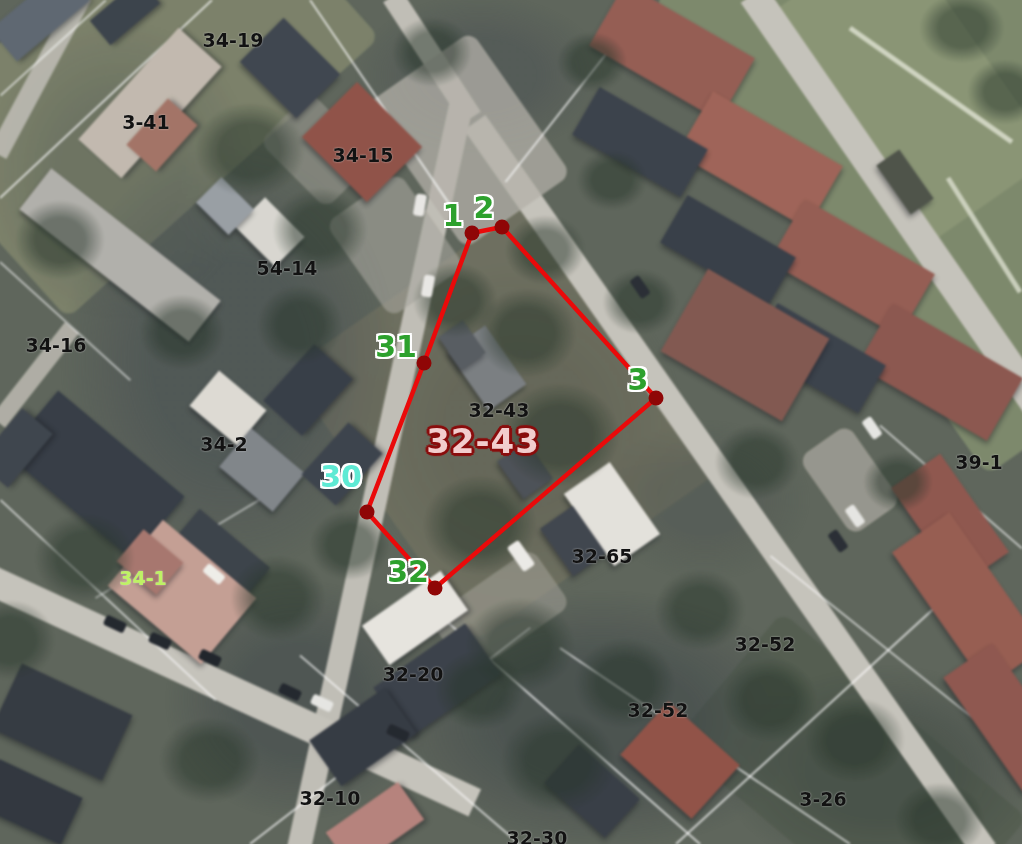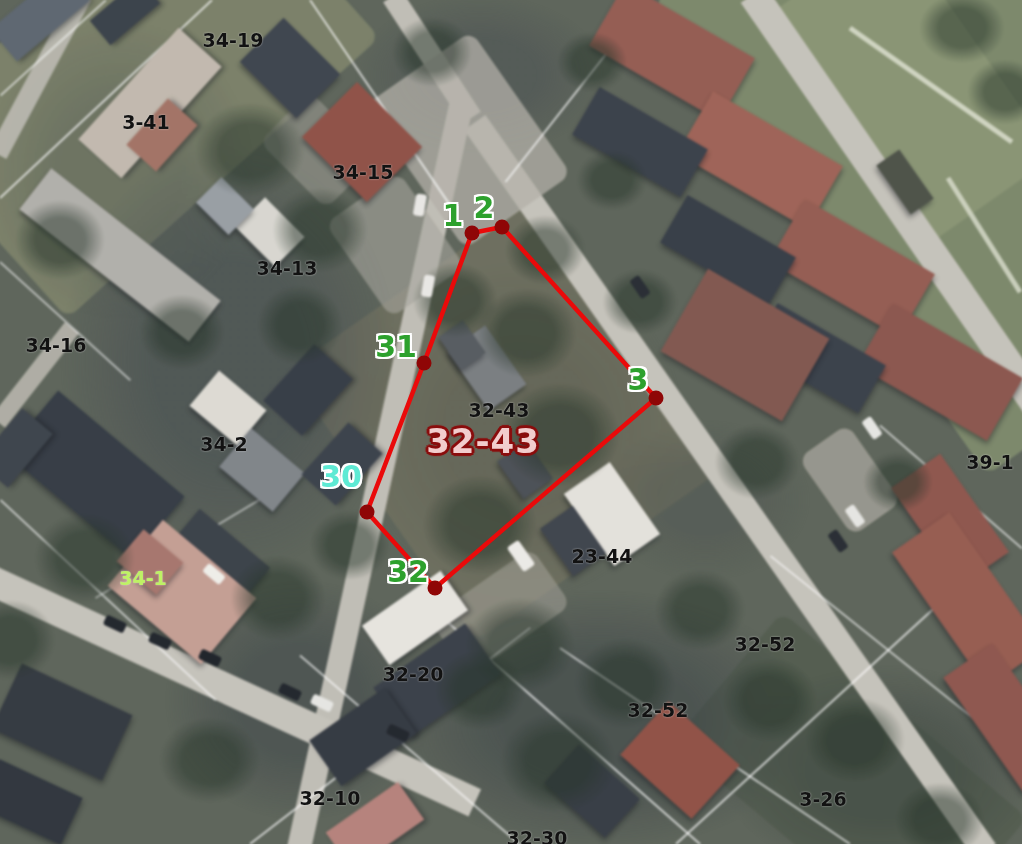--- a/index.html
+++ b/index.html
@@ -169,28 +169,28 @@
       <circle cx="472" cy="233" r="7.5" fill="#8f0606"></circle>
       <circle cx="502" cy="227" r="7.5" fill="#8f0606"></circle>
       <circle cx="656" cy="398" r="7.5" fill="#8f0606"></circle>
       <circle cx="435" cy="588" r="7.5" fill="#8f0606"></circle>
       <circle cx="367" cy="512" r="7.5" fill="#8f0606"></circle>
       <circle cx="424" cy="363" r="7.5" fill="#8f0606"></circle>
     </svg>
   <div id="labels">
       <div class="nlabel" style="left: 233px; top: 40px; color: rgb(18, 18, 18);">34-19</div>
       <div class="nlabel" style="left: 146px; top: 122px; color: rgb(18, 18, 18);">3-41</div>
-      <div class="nlabel" style="left: 363px; top: 172px; color: rgb(18, 18, 18);">34-15</div>
-      <div class="nlabel" style="left: 287px; top: 268px; color: rgb(18, 18, 18);">34-13</div>
+      <div class="nlabel" style="left: 363px; top: 155px; color: rgb(18, 18, 18);">34-15</div>
+      <div class="nlabel" style="left: 287px; top: 268px; color: rgb(18, 18, 18);">54-14</div>
       <div class="nlabel" style="left: 56px; top: 345px; color: rgb(18, 18, 18);">34-16</div>
       <div class="nlabel" style="left: 224px; top: 444px; color: rgb(18, 18, 18);">34-2</div>
       <div class="nlabel" style="left: 143px; top: 578px; color: #bef264;">34-1</div>
-      <div class="nlabel" style="left: 979px; top: 462px; color: rgb(18, 18, 18); margin-left: 11px;">39-1</div>
+      <div class="nlabel" style="left: 979px; top: 462px; color: rgb(18, 18, 18);">39-1</div>
       <div class="nlabel" style="left: 499px; top: 410px; color: rgb(18, 18, 18);">32-43</div>
-      <div class="nlabel" style="left: 602px; top: 556px; color: rgb(18, 18, 18);">23-44</div>
+      <div class="nlabel" style="left: 602px; top: 556px; color: rgb(18, 18, 18);">32-65</div>
       <div class="nlabel" style="left: 765px; top: 644px; color: rgb(18, 18, 18);">32-52</div>
       <div class="nlabel" style="left: 658px; top: 710px; color: rgb(18, 18, 18);">32-52</div>
       <div class="nlabel" style="left: 413px; top: 674px; color: rgb(18, 18, 18);">32-20</div>
       <div class="nlabel" style="left: 330px; top: 798px; color: rgb(18, 18, 18);">32-10</div>
       <div class="nlabel" style="left: 823px; top: 799px; color: rgb(18, 18, 18);">3-26</div>
       <div class="nlabel" style="left: 537px; top: 838px; color: rgb(18, 18, 18);">32-30</div>
       <div class="vlabel" style="left: 453px; top: 215px; color: rgb(45, 161, 45);">1</div>
       <div class="vlabel" style="left: 484px; top: 207px; color: rgb(45, 161, 45);">2</div>
       <div class="vlabel" style="left: 638px; top: 379px; color: rgb(45, 161, 45);">3</div>
       <div class="vlabel" style="left: 408px; top: 571px; color: rgb(45, 161, 45);">32</div>

